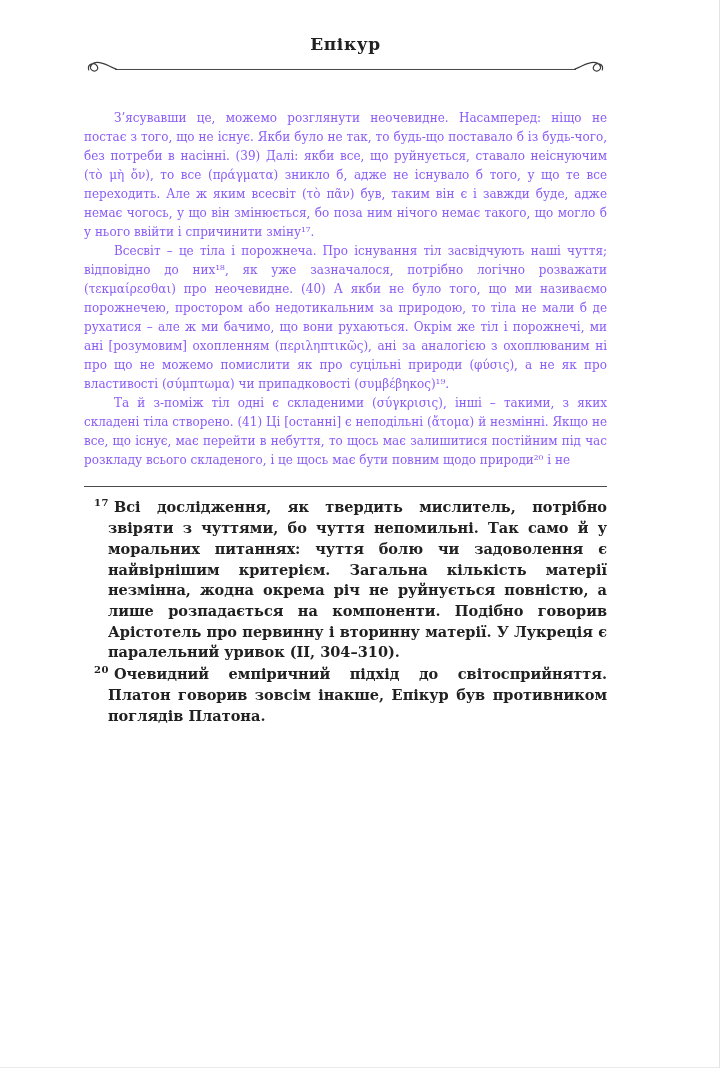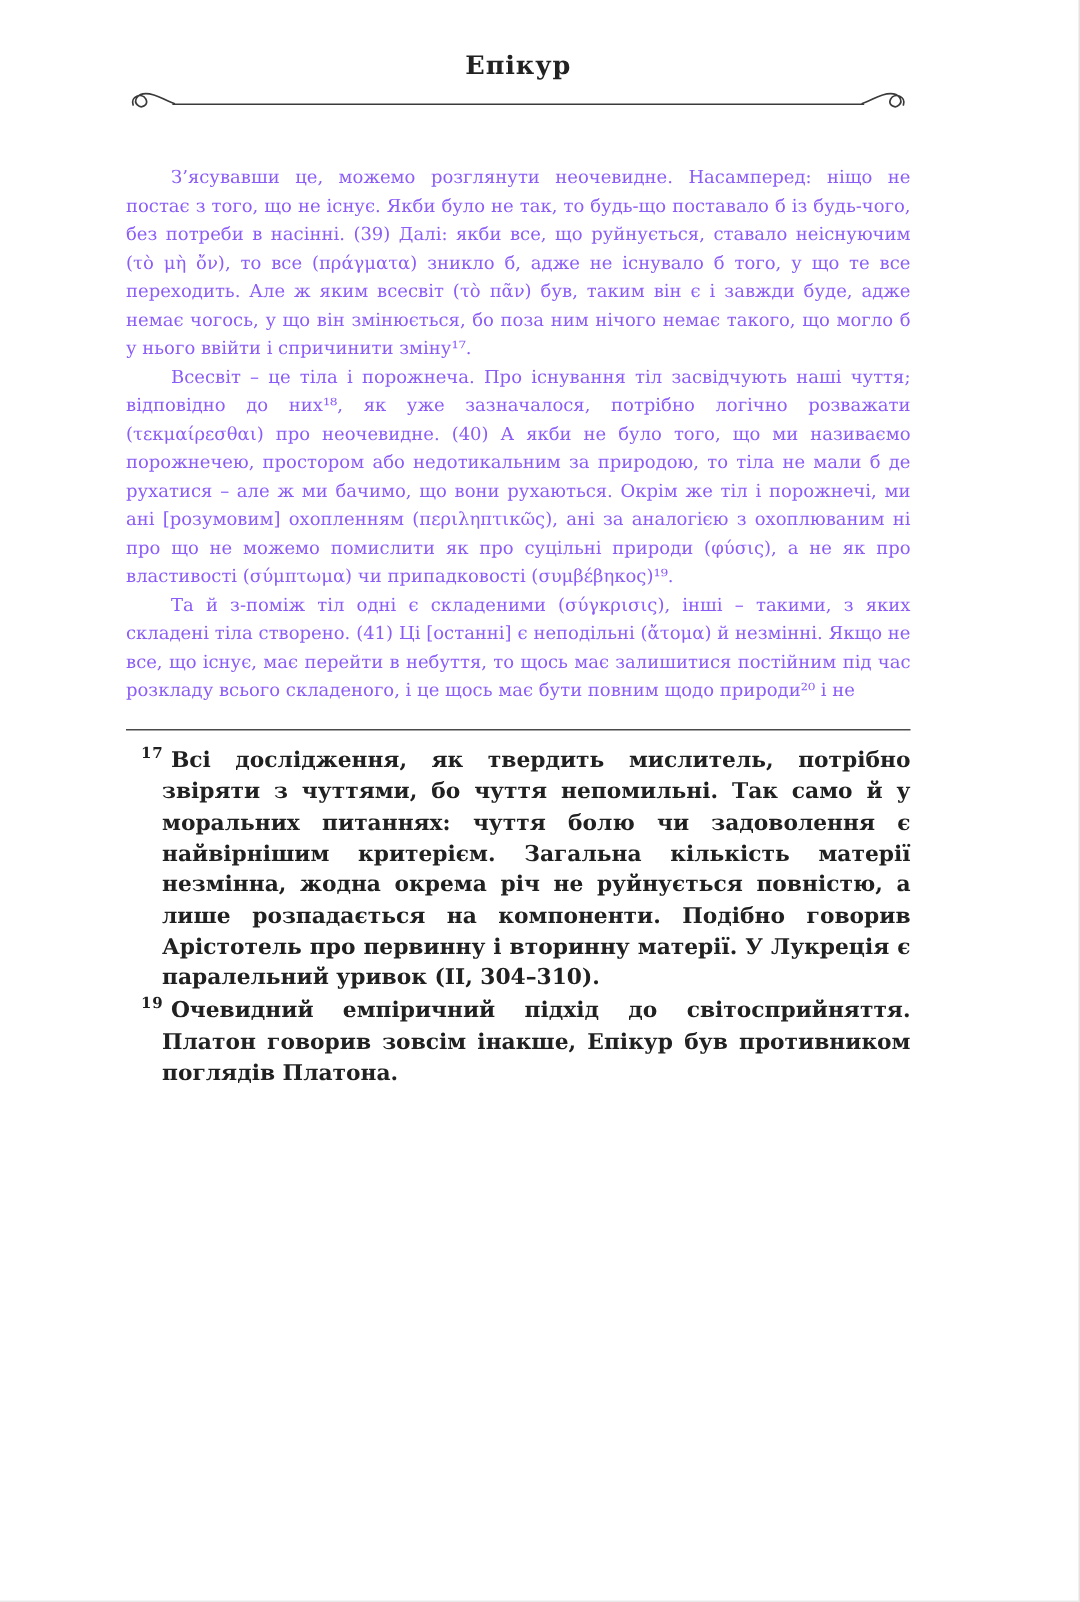--- a/index.html
+++ b/index.html
@@ -90,18 +90,18 @@
     <p>З’ясувавши це, можемо розглянути неочевидне. Насамперед: ніщо не постає з того, що не існує. Якби було не так, то будь-що поставало б із будь-чого, без потреби в насінні. (39) Далі: якби все, що руйнується, ставало неіснуючим (τὸ μὴ ὄν), то все (πράγματα) зникло б, адже не існувало б того, у що те все переходить. Але ж яким всесвіт (τὸ πᾶν) був, таким він є і завжди буде, адже немає чогось, у що він змінюється, бо поза ним нічого немає такого, що могло б у нього ввійти і спричинити зміну¹⁷.</p>
     <p>Всесвіт – це тіла і порожнеча. Про існування тіл засвідчують наші чуття; відповідно до них¹⁸, як уже зазначалося, потрібно логічно розважати (τεκμαίρεσθαι) про неочевидне. (40) А якби не було того, що ми називаємо порожнечею, простором або недотикальним за природою, то тіла не мали б де рухатися – але ж ми бачимо, що вони рухаються. Окрім же тіл і порожнечі, ми ані [розумовим] охопленням (περιληπτικῶς), ані за аналогією з охоплюваним ні про що не можемо помислити як про суцільні природи (φύσις), а не як про властивості (σύμπτωμα) чи припадковості (συμβέβηκος)¹⁹.</p>
     <p>Та й з-поміж тіл одні є складеними (σύγκρισις), інші – такими, з яких складені тіла створено. (41) Ці [останні] є неподільні (ἄτομα) й незмінні. Якщо не все, що існує, має перейти в небуття, то щось має залишитися постійним під час розкладу всього складеного, і це щось має бути повним щодо природи²⁰ і не</p>
   </main>
 
   <section class="footnotes">
     <div class="footnote">
       <span class="fn-num">17</span><span>Всі дослідження, як твердить мислитель, потрібно звіряти з чуттями, бо чуття непомильні. Так само й у моральних питаннях: чуття болю чи задоволення є найвірнішим критерієм. Загальна кількість матерії незмінна, жодна окрема річ не руйнується повністю, а лише розпадається на компоненти. Подібно говорив Арістотель про первинну і вторинну матерії. У Лукреція є паралельний уривок (II, 304–310).</span>
     </div>
     <div class="footnote">
-      <span class="fn-num">19</span><span>Очевидний емпіричний підхід до світосприйняття. Платон говорив зовсім інакше, Епікур був противником поглядів Платона.</span>
+      <span class="fn-num">20</span><span>Очевидний емпіричний підхід до світосприйняття. Платон говорив зовсім інакше, Епікур був противником поглядів Платона.</span>
     </div>
 
   </section>
 
 </div>
 
 </body></html>

